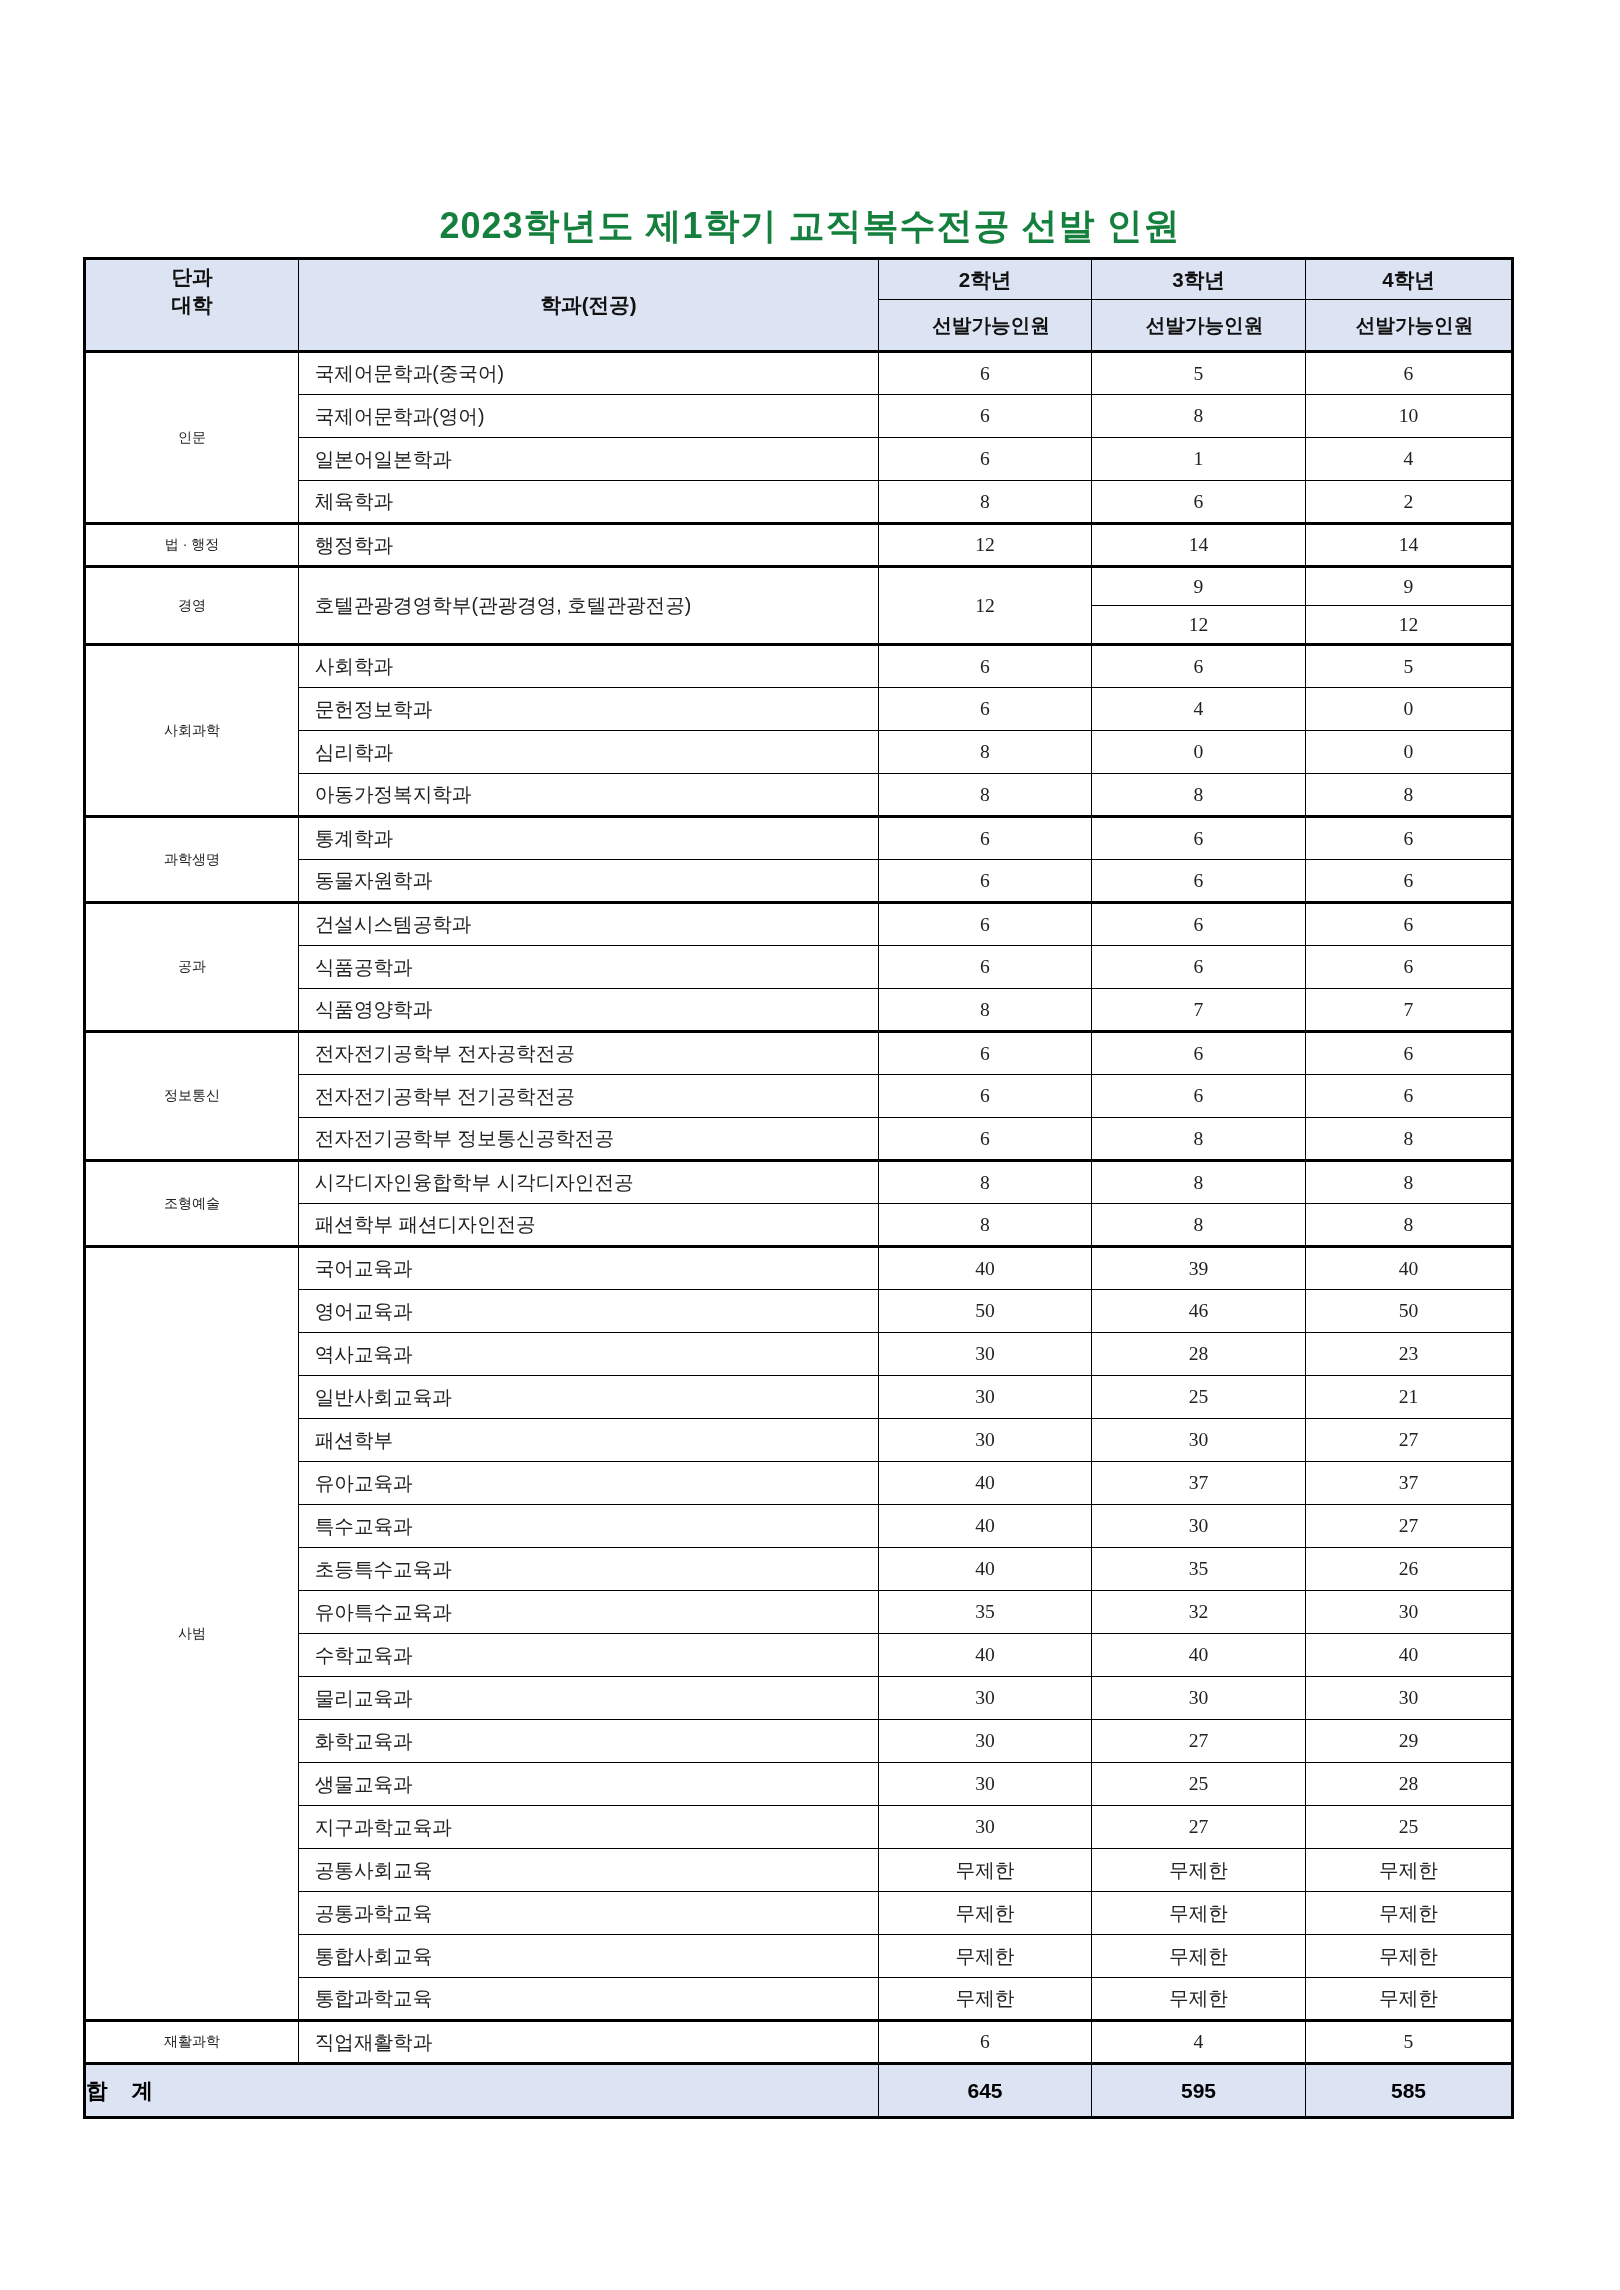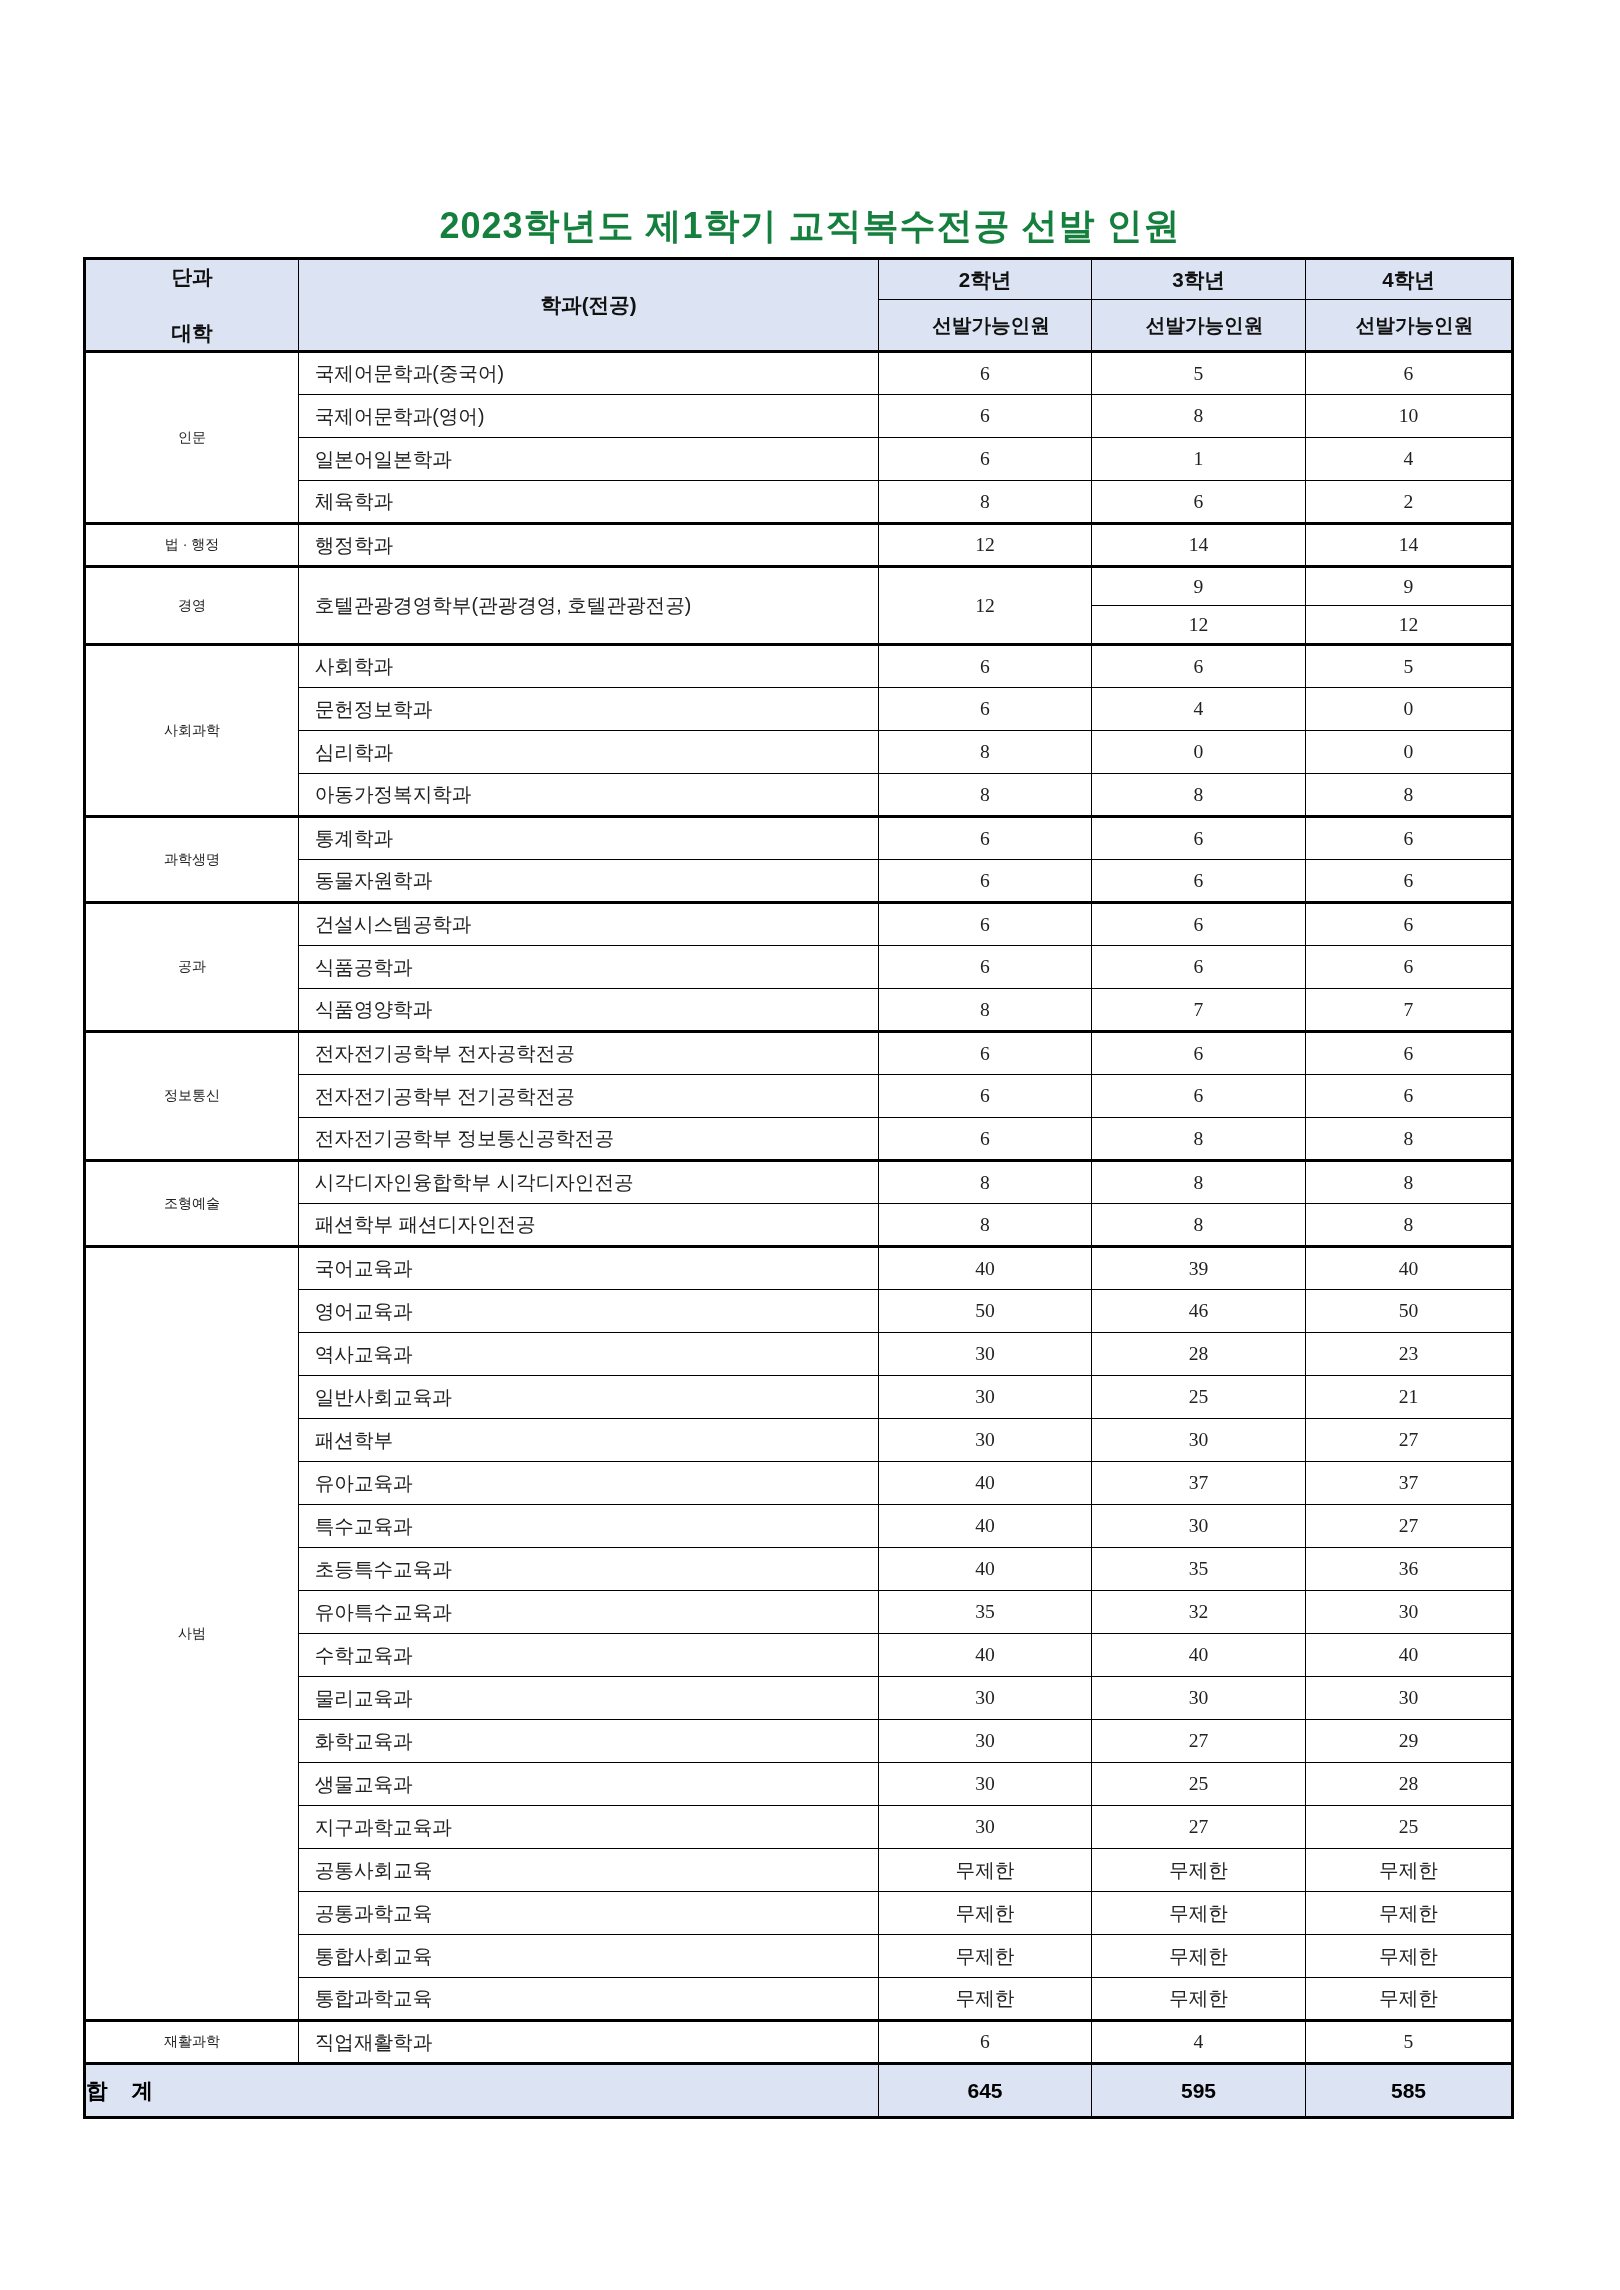--- a/index.html
+++ b/index.html
@@ -40,21 +40,21 @@
     text-align: center;
     color: #111;
   }
   tr.hrow-1 th { height: 41px; font-size: 20.6px; }
   tr.hrow-2 th { height: 52px; font-size: 19.6px; padding-left: 12px; }
   th.college-head {
     font-size: 20.6px;
   }
   th.college-head .stack {
     display: flex; flex-direction: column;
-    justify-content: space-between;
+    justify-content: flex-start;
     height: 84px;
   }
   
   .sel-table tbody td { height: 43px; background: #fff; }
   td.college-cell { text-align: center; font-size: 14px; color: #222; }
   td.dept-cell { text-align: left; padding-left: 15.7px; color: #222; }
   td.num-cell {
     text-align: center;
     font-family: "Liberation Serif", serif;
     font-size: 19.6px;
@@ -283,21 +283,21 @@
       <tr>
         <td class="dept-cell">특수교육과</td>
         <td class="num-cell">40</td>
         <td class="num-cell">30</td>
         <td class="num-cell">27</td>
       </tr>
       <tr>
         <td class="dept-cell">초등특수교육과</td>
         <td class="num-cell">40</td>
         <td class="num-cell">35</td>
-        <td class="num-cell">36</td>
+        <td class="num-cell">26</td>
       </tr>
       <tr>
         <td class="dept-cell">유아특수교육과</td>
         <td class="num-cell">35</td>
         <td class="num-cell">32</td>
         <td class="num-cell">30</td>
       </tr>
       <tr>
         <td class="dept-cell">수학교육과</td>
         <td class="num-cell">40</td>

